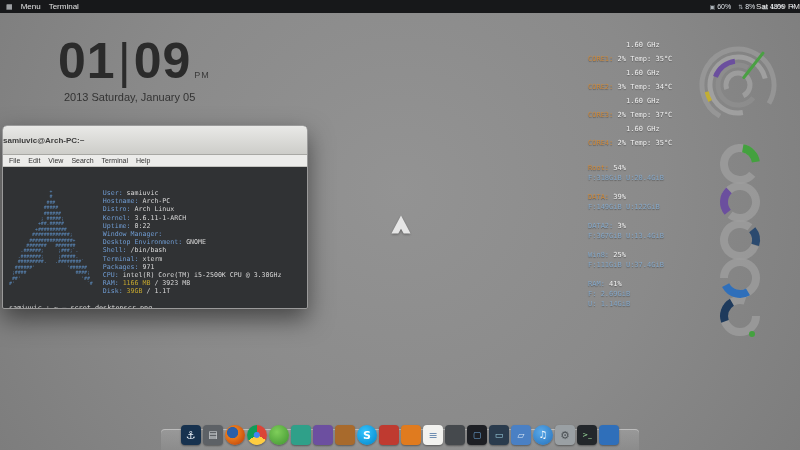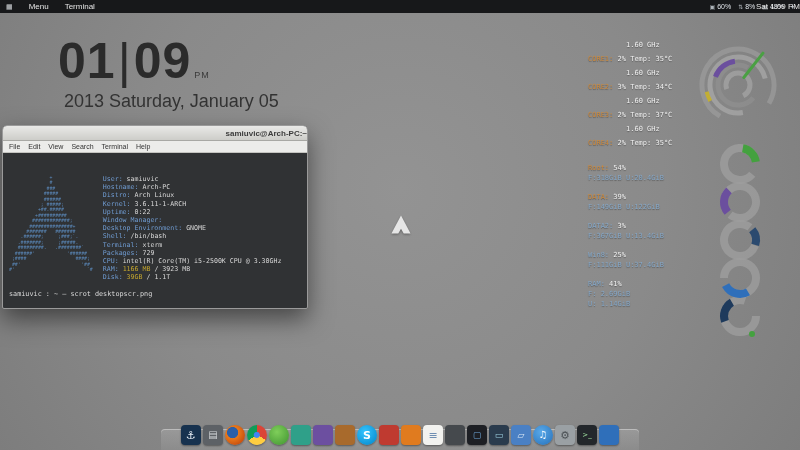--- a/index.html
+++ b/index.html
@@ -5,42 +5,42 @@
   *{margin:0;padding:0;box-sizing:border-box}
   html,body{width:800px;height:450px}
   body{font-family:"Liberation Sans",sans-serif;overflow:hidden}
 
   .desktop{position:relative;width:800px;height:450px;overflow:hidden;
     background:radial-gradient(circle at 50% 42%, #939393 0%, #8a8a8a 55%, #7d7d7d 100%)}
 
   
   .topbar{position:absolute;top:0;left:0;right:0;height:13px;background:#17181a;
     color:#d8d8d8;display:flex;align-items:center;font-size:8px;padding:0 6px;z-index:30}
-  .tb-left{display:flex;gap:16px;align-items:center}
+  .tb-left{display:flex;gap:8px;align-items:center}
   .tb-icon{font-size:7px;color:#cfd2d6}
   .tb-menu,.tb-app{color:#e4e4e4;cursor:default}
   .tb-center{position:absolute;left:0;right:0;text-align:right;pointer-events:none;font-size:8px;color:#e8e8e8}
   .tb-right{margin-left:auto;display:flex;gap:7px;align-items:center}
   .tb-stat{display:flex;gap:2px;align-items:center}
   .tb-stat-icon{font-size:6px;color:#aeb4ba}
   .tb-stat-val{font-size:7px;color:#dfe3e8}
 
   
   .clock-widget{position:absolute;left:58px;top:36px;color:#2d2d2d;z-index:2}
   .cw-time{font-size:50px;font-weight:bold;line-height:1;letter-spacing:1px;color:#2b2b2b}
   .cw-sep{font-weight:normal;padding:0 2px}
   .cw-mer{font-size:9px;font-weight:normal;vertical-align:baseline;margin-left:3px;color:#3a3a3a}
-  .cw-date{font-size:18px;margin:5px 4px 0 6px;color:#333}
+  .cw-date{font-size:11px;margin:5px 4px 0 6px;color:#333}
 
   
   .terminal{position:absolute;left:2px;top:125px;width:306px;height:184px;
     border-radius:5px 5px 2px 2px;overflow:hidden;background:#303234;
     border:1px solid #9a9a9a;box-shadow:0 10px 24px rgba(0,0,0,.5);z-index:10}
-  .t-titlebar{height:15px;background:linear-gradient(#e9e9e7,#cdcdc9);
-    display:flex;align-items:center;justify-content:flex-end;border-bottom:1px solid #a8a8a4}
+  .t-titlebar{height:29px;background:linear-gradient(#e9e9e7,#cdcdc9);
+    display:flex;align-items:center;justify-content:flex-start;border-bottom:1px solid #a8a8a4}
   .t-title{font-size:8px;font-weight:bold;color:#3c3c3c}
   .t-menubar{height:12px;background:#ececea;display:flex;align-items:center;gap:8px;
     padding:0 6px;border-bottom:1px solid #c4c4c0}
   .t-menu{font-size:7px;color:#333;cursor:default}
   .t-body{padding:22px 6px;font-family:"DejaVu Sans Mono",monospace;height:calc(100% - 27px)}
   .t-fetch{display:flex;gap:10px}
   .t-art{font-size:4.8px;line-height:5.4px;color:#5d8ec2;white-space:pre}
   .t-line{font-size:6.6px;line-height:8.2px;white-space:nowrap}
   .t-label{color:#6f9bd1}
   .t-val{color:#d8d8d8}
@@ -148,21 +148,21 @@
         <div class="t-info" id="t-info">
             <div class="t-line"><span class="t-label">User: </span><span class="t-val">samiuvic</span></div>
             <div class="t-line"><span class="t-label">Hostname: </span><span class="t-val">Arch-PC</span></div>
             <div class="t-line"><span class="t-label">Distro: </span><span class="t-val">Arch Linux</span></div>
             <div class="t-line"><span class="t-label">Kernel: </span><span class="t-val">3.6.11-1-ARCH</span></div>
             <div class="t-line"><span class="t-label">Uptime: </span><span class="t-val">0:22</span></div>
             <div class="t-line"><span class="t-label">Window Manager: </span><span class="t-val"></span></div>
             <div class="t-line"><span class="t-label">Desktop Environment: </span><span class="t-val">GNOME</span></div>
             <div class="t-line"><span class="t-label">Shell: </span><span class="t-val">/bin/bash</span></div>
             <div class="t-line"><span class="t-label">Terminal: </span><span class="t-val">xterm</span></div>
-            <div class="t-line"><span class="t-label">Packages: </span><span class="t-val">729</span></div>
+            <div class="t-line"><span class="t-label">Packages: </span><span class="t-val">971</span></div>
             <div class="t-line"><span class="t-label">CPU: </span><span class="t-val">intel(R) Core(TM) i5-2500K CPU @ 3.30GHz</span></div>
             <div class="t-line"><span class="t-label">RAM: </span><span class="t-val" style="color: rgb(196, 166, 46);">1166 MB</span><span class="t-val"> / 3923 MB</span></div>
             <div class="t-line"><span class="t-label">Disk: </span><span class="t-val" style="color: rgb(196, 166, 46);">39GB</span><span class="t-val"> / 1.1T</span></div>
           </div>
       </div>
       <div class="t-prompt">samiuvic : ~ — scrot desktopscr.png</div>
     </div>
   </div>
 
   <svg class="arch-logo" viewBox="0 0 22 20">

